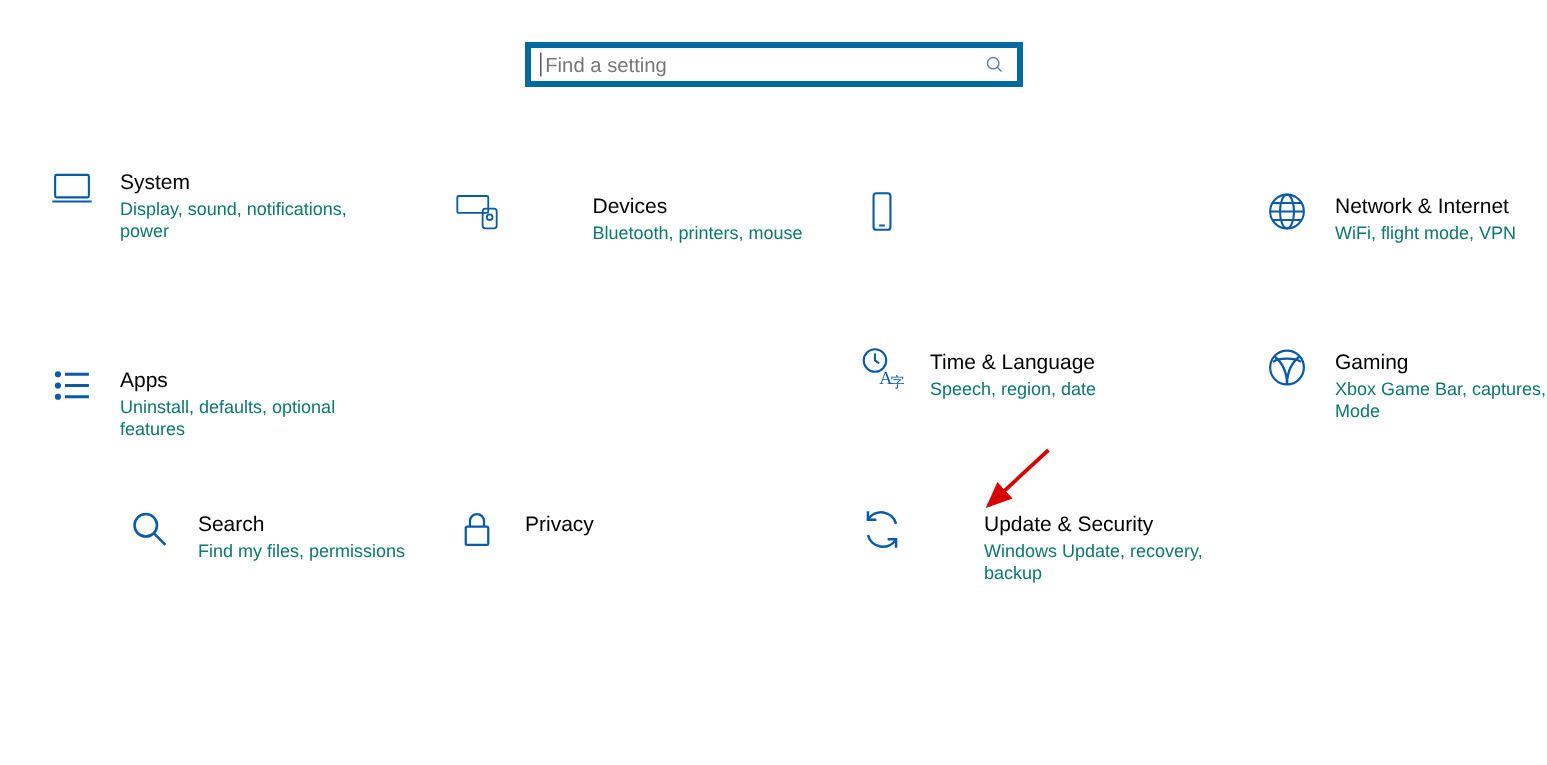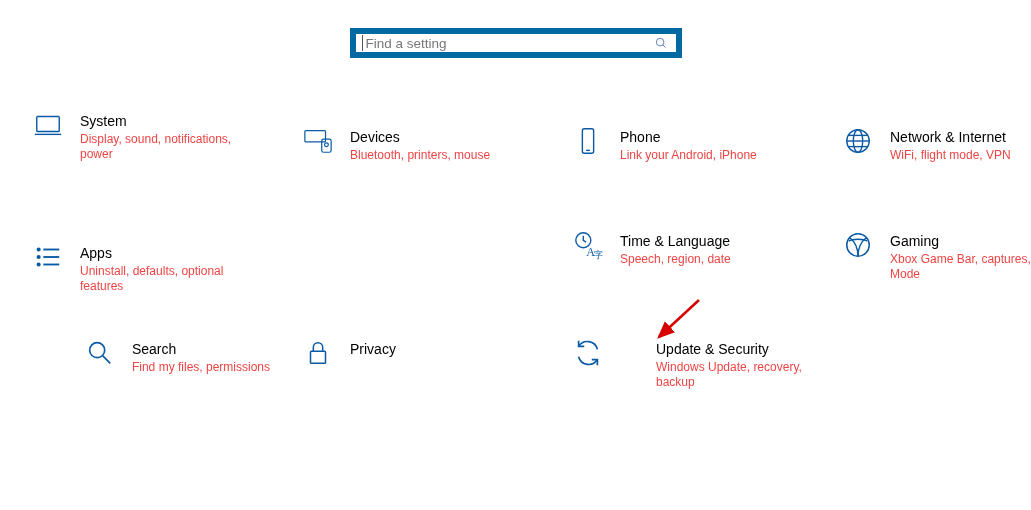--- a/index.html
+++ b/index.html
@@ -14,21 +14,21 @@
   }
   .search-wrap {
     width: 100%;
     display: flex;
     justify-content: center;
     margin-top: 28px;
   }
   .search-box {
     width: 332px;
     height: 30px;
-    border: 6px solid #0369a1;
+    border: 4px solid #0369a1;
     display: flex;
     align-items: center;
     padding: 0 8px 0 6px;
     box-sizing: border-box;
     position: relative;
   }
   .search-cursor {
     width: 0px;
     height: 16px;
     border-left: 1px solid #555;
@@ -68,21 +68,21 @@
   .tile-text {
     margin-left: 14px;
   }
   .tile-title {
     font-size: 14px;
     color: #000;
     line-height: 18px;
   }
   .tile-desc {
     font-size: 12px;
-    color: #ef4444;
+    color: #0f766e;
     line-height: 15px;
     margin-top: 2px;
     max-width: 170px;
   }
   .arrow {
     position: absolute;
     color: #d60000;
   }
   svg { display: block; }
 </style>
@@ -110,21 +110,21 @@
         <rect x="4" y="7" width="24" height="16" rx="1"></rect>
           <line x1="2" y1="26" x2="30" y2="26"></line>
       </svg>
     </span>
     <div class="tile-text">
       <div class="tile-title">System</div>
       <div class="tile-desc">Display, sound, notifications, power</div>
     </div>
   </div>
 
-  <div class="tile" style="left:300px; top:70px;">
+  <div class="tile" style="left:300px; top:70px;gap:45px;">
     <span class="tile-icon">
       <svg width="30" height="30" viewBox="0 0 32 32" fill="none" stroke="currentColor" stroke-width="1.3">
         <rect x="2" y="5" width="22" height="12" rx="1"></rect>
         <line x1="5" y1="8" x2="5" y2="8" stroke-width="2"></line>
           <line x1="8" y1="8" x2="8" y2="8" stroke-width="2"></line>
           <line x1="11" y1="8" x2="11" y2="8" stroke-width="2"></line>
           <line x1="14" y1="8" x2="14" y2="8" stroke-width="2"></line>
           <line x1="17" y1="8" x2="17" y2="8" stroke-width="2"></line>
         <line x1="5" y1="11" x2="5" y2="11" stroke-width="2"></line>
           <line x1="8" y1="11" x2="8" y2="11" stroke-width="2"></line>
@@ -141,24 +141,20 @@
     </div>
   </div>
 
   <div class="tile" style="left:570px; top:70px;">
     <span class="tile-icon">
       <svg width="30" height="30" viewBox="0 0 32 32" fill="none" stroke="currentColor" stroke-width="1.5">
         <rect x="10" y="3" width="12" height="26" rx="2"></rect>
           <line x1="14" y1="26" x2="18" y2="26"></line>
       </svg>
     </span>
-    <div class="tile-text">
-      <div class="tile-title">Phone</div>
-      <div class="tile-desc">Link your Android, iPhone</div>
-    </div>
   </div>
 
   <div class="tile" style="left:840px; top:70px;">
     <span class="tile-icon">
       <svg width="30" height="30" viewBox="0 0 32 32" fill="none" stroke="currentColor" stroke-width="1.5">
         <circle cx="16" cy="16" r="12"></circle>
           <ellipse cx="16" cy="16" rx="5" ry="12"></ellipse>
         <line x1="4" y1="16" x2="28" y2="16"></line>
           <line x1="6" y1="10" x2="26" y2="10"></line>
           <line x1="6" y1="22" x2="26" y2="22"></line>

